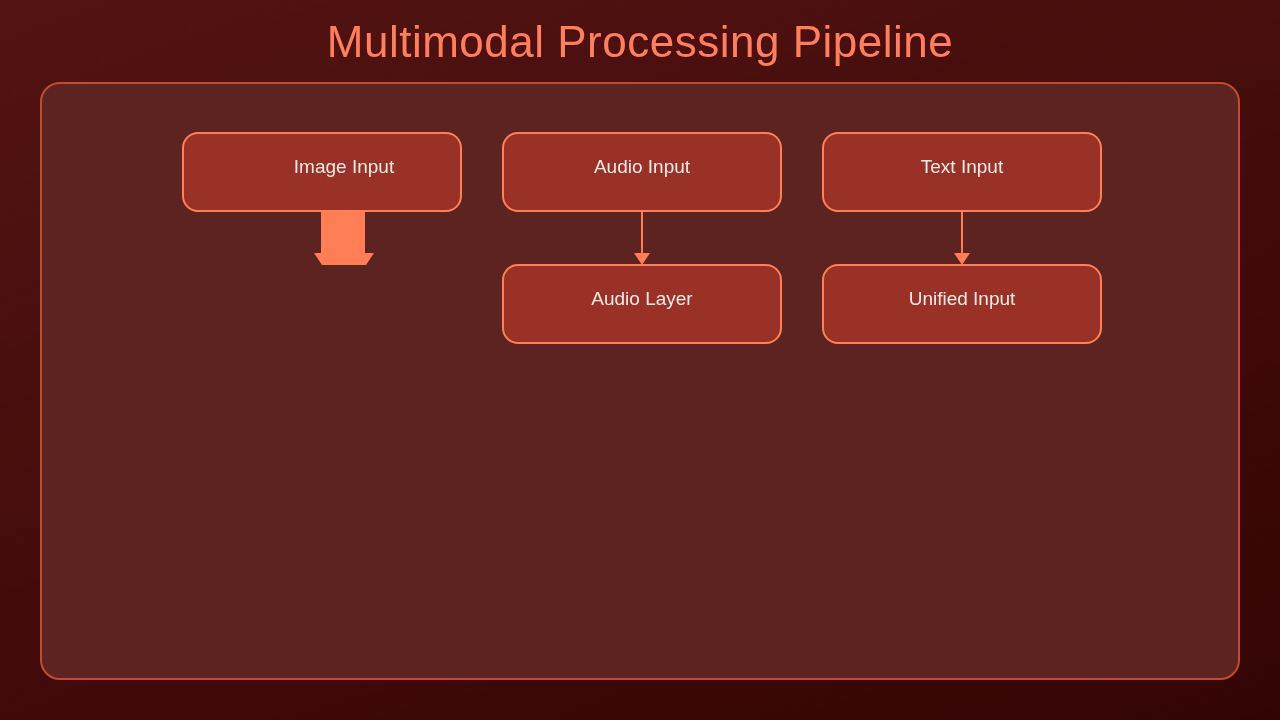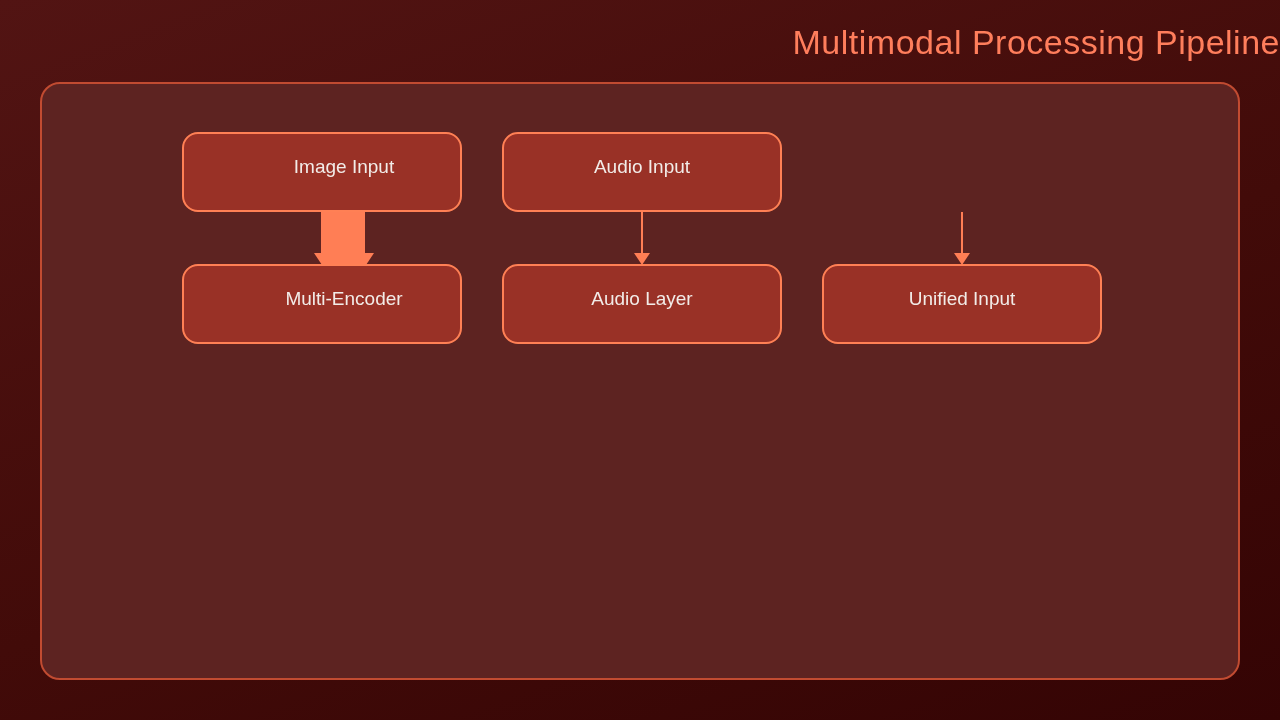--- a/index.html
+++ b/index.html
@@ -19,22 +19,22 @@
   body{
     font-family:"Liberation Sans", sans-serif;
     background:linear-gradient(160deg, var(--bg-top) 0%, var(--bg-mid) 55%, var(--bg-bottom) 100%);
     position:relative;
   }
   .title{
     position:absolute;
     top:24px;
     left:0;
     width:1280px;
-    text-align:right;
-    font-size:34px;
+    text-align:center;
+    font-size:44px;
     font-weight:400;
     line-height:36px;
     color:var(--title-color);
     letter-spacing:0.5px;
   }
   .container{
     position:absolute;
     left:40px;
     top:82px;
     width:1200px;
@@ -91,31 +91,31 @@
 <h1 class="title">Multimodal Processing Pipeline</h1>
 
 <div class="container">
 
   <div class="node row-top col-0">
     <span>Image Input</span>
   </div>
   <div class="node row-top col-1">
     <span>Audio Input</span>
   </div>
+  <div class="node row-top col-2">
+    <span>Text Input</span>
+  </div>
 
   <div class="edge-line col-0"></div>
   <div class="edge-head col-0"></div>
   <div class="edge-line col-1"></div>
   <div class="edge-head col-1"></div>
   <div class="edge-line col-2"></div>
   <div class="edge-head col-2"></div>
 
-  <div class="node row-bottom col-0">
-    <span>Multi-Encoder</span>
-  </div>
   <div class="node row-bottom col-1">
     <span>Audio Layer</span>
   </div>
   <div class="node row-bottom col-2">
     <span>Unified Input</span>
   </div>
 
 </div>
 
 </body></html>

